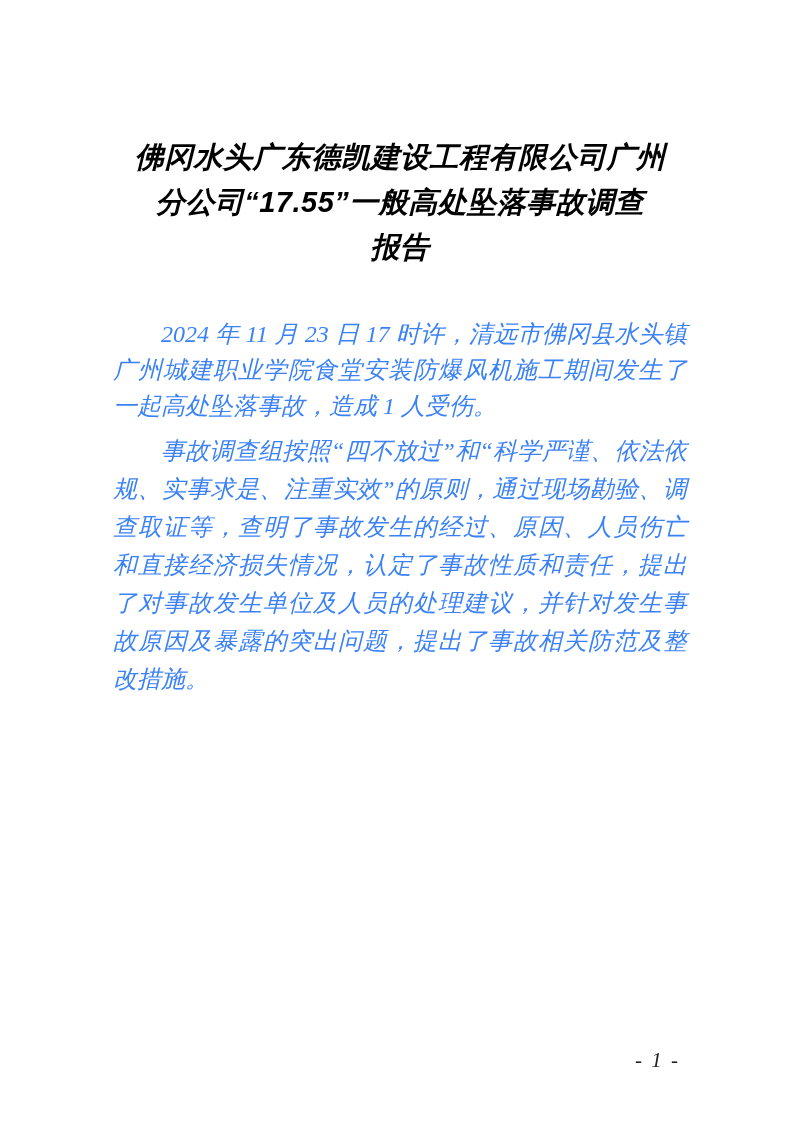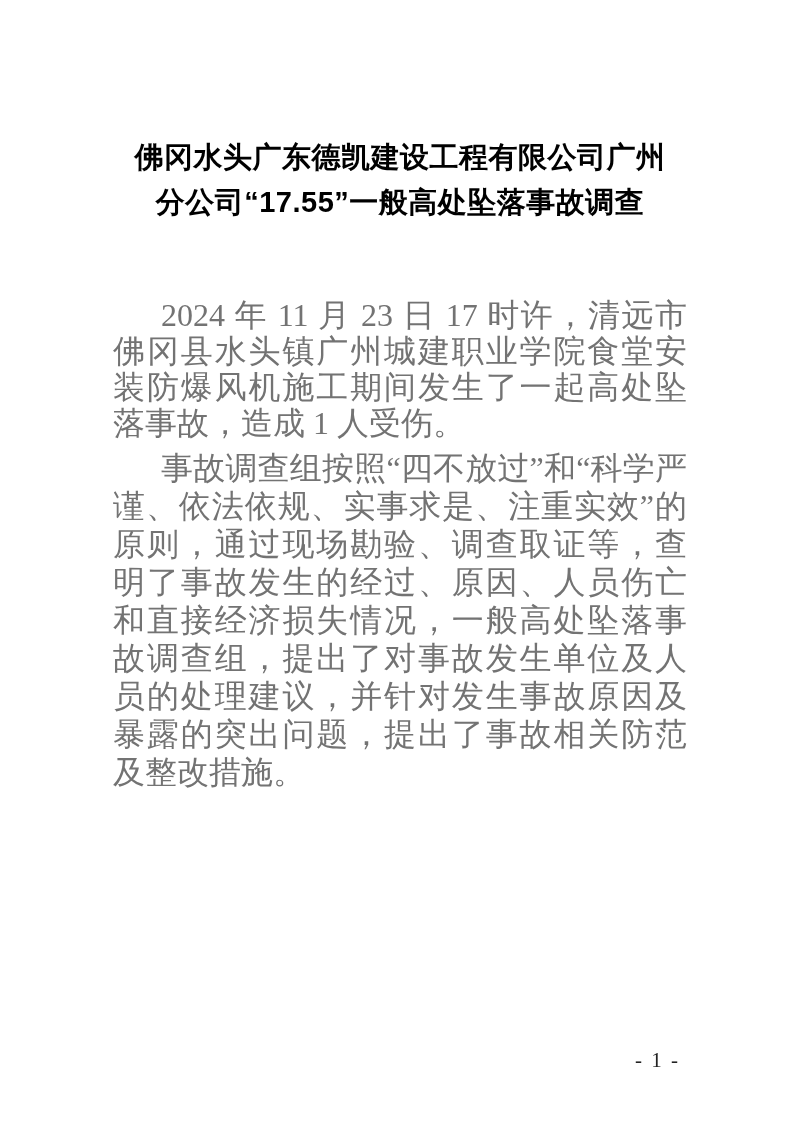--- a/index.html
+++ b/index.html
@@ -4,44 +4,45 @@
   <style>
     * { box-sizing: border-box; }
     html, body { margin: 0; padding: 0; background: #e8e8e8; }
     .page {
       position: relative;
       width: 800px;
       height: 1131px;
       margin: 0 auto;
       background: #ffffff;
       overflow: hidden;
+      font-style: italic;
     }
     .title {
       position: absolute;
       top: 135px;
       left: 0;
       width: 100%;
       margin: 0;
       text-align: center;
       font-family: "Liberation Sans", "DejaVu Sans", sans-serif;
       font-weight: bold;
       font-size: 29px;
       line-height: 45px;
       color: #000000;
       letter-spacing: 0.5px;
     }
     .title-line { display: block; }
     .content {
       position: absolute;
-      top: 297px;
+      top: 316px;
       left: 113px;
       width: 574px;
       font-family: "Liberation Serif", "DejaVu Serif", serif;
-      font-size: 32px;
-      color: #737373;
+      font-size: 24px;
+      color: #3b82f6;
       text-align: justify;
       text-justify: inter-character;
     }
     .para {
       margin: 0;
       text-indent: 48px;
     }
     .para-1 { line-height: 36px; }
     .para-2 { line-height: 41px; margin-top: 0; }
     .para-3 { line-height: 38px; margin-top: 8px; }
@@ -57,22 +58,23 @@
     }
   </style>
 </head>
 <body>
 
 <div class="page">
 
   <h1 class="title">
     <span class="title-line">佛冈水头广东德凯建设工程有限公司广州</span>
     <span class="title-line">分公司“17.55”一般高处坠落事故调查</span>
+    <span class="title-line">报告</span>
   </h1>
 
   <div class="content">
     <p class="para para-1">2024 年 11 月 23 日 17 时许，清远市佛冈县水头镇广州城建职业学院食堂安装防爆风机施工期间发生了一起高处坠落事故，造成 1 人受伤。</p>
-    <p class="para para-3">事故调查组按照“四不放过”和“科学严谨、依法依规、实事求是、注重实效”的原则，通过现场勘验、调查取证等，查明了事故发生的经过、原因、人员伤亡和直接经济损失情况，一般高处坠落事故调查组，提出了对事故发生单位及人员的处理建议，并针对发生事故原因及暴露的突出问题，提出了事故相关防范及整改措施。</p>
+    <p class="para para-3">事故调查组按照“四不放过”和“科学严谨、依法依规、实事求是、注重实效”的原则，通过现场勘验、调查取证等，查明了事故发生的经过、原因、人员伤亡和直接经济损失情况，认定了事故性质和责任，提出了对事故发生单位及人员的处理建议，并针对发生事故原因及暴露的突出问题，提出了事故相关防范及整改措施。</p>
   </div>
 
   <div class="footer">- 1 -</div>
 
 </div>
 
 </body></html>

